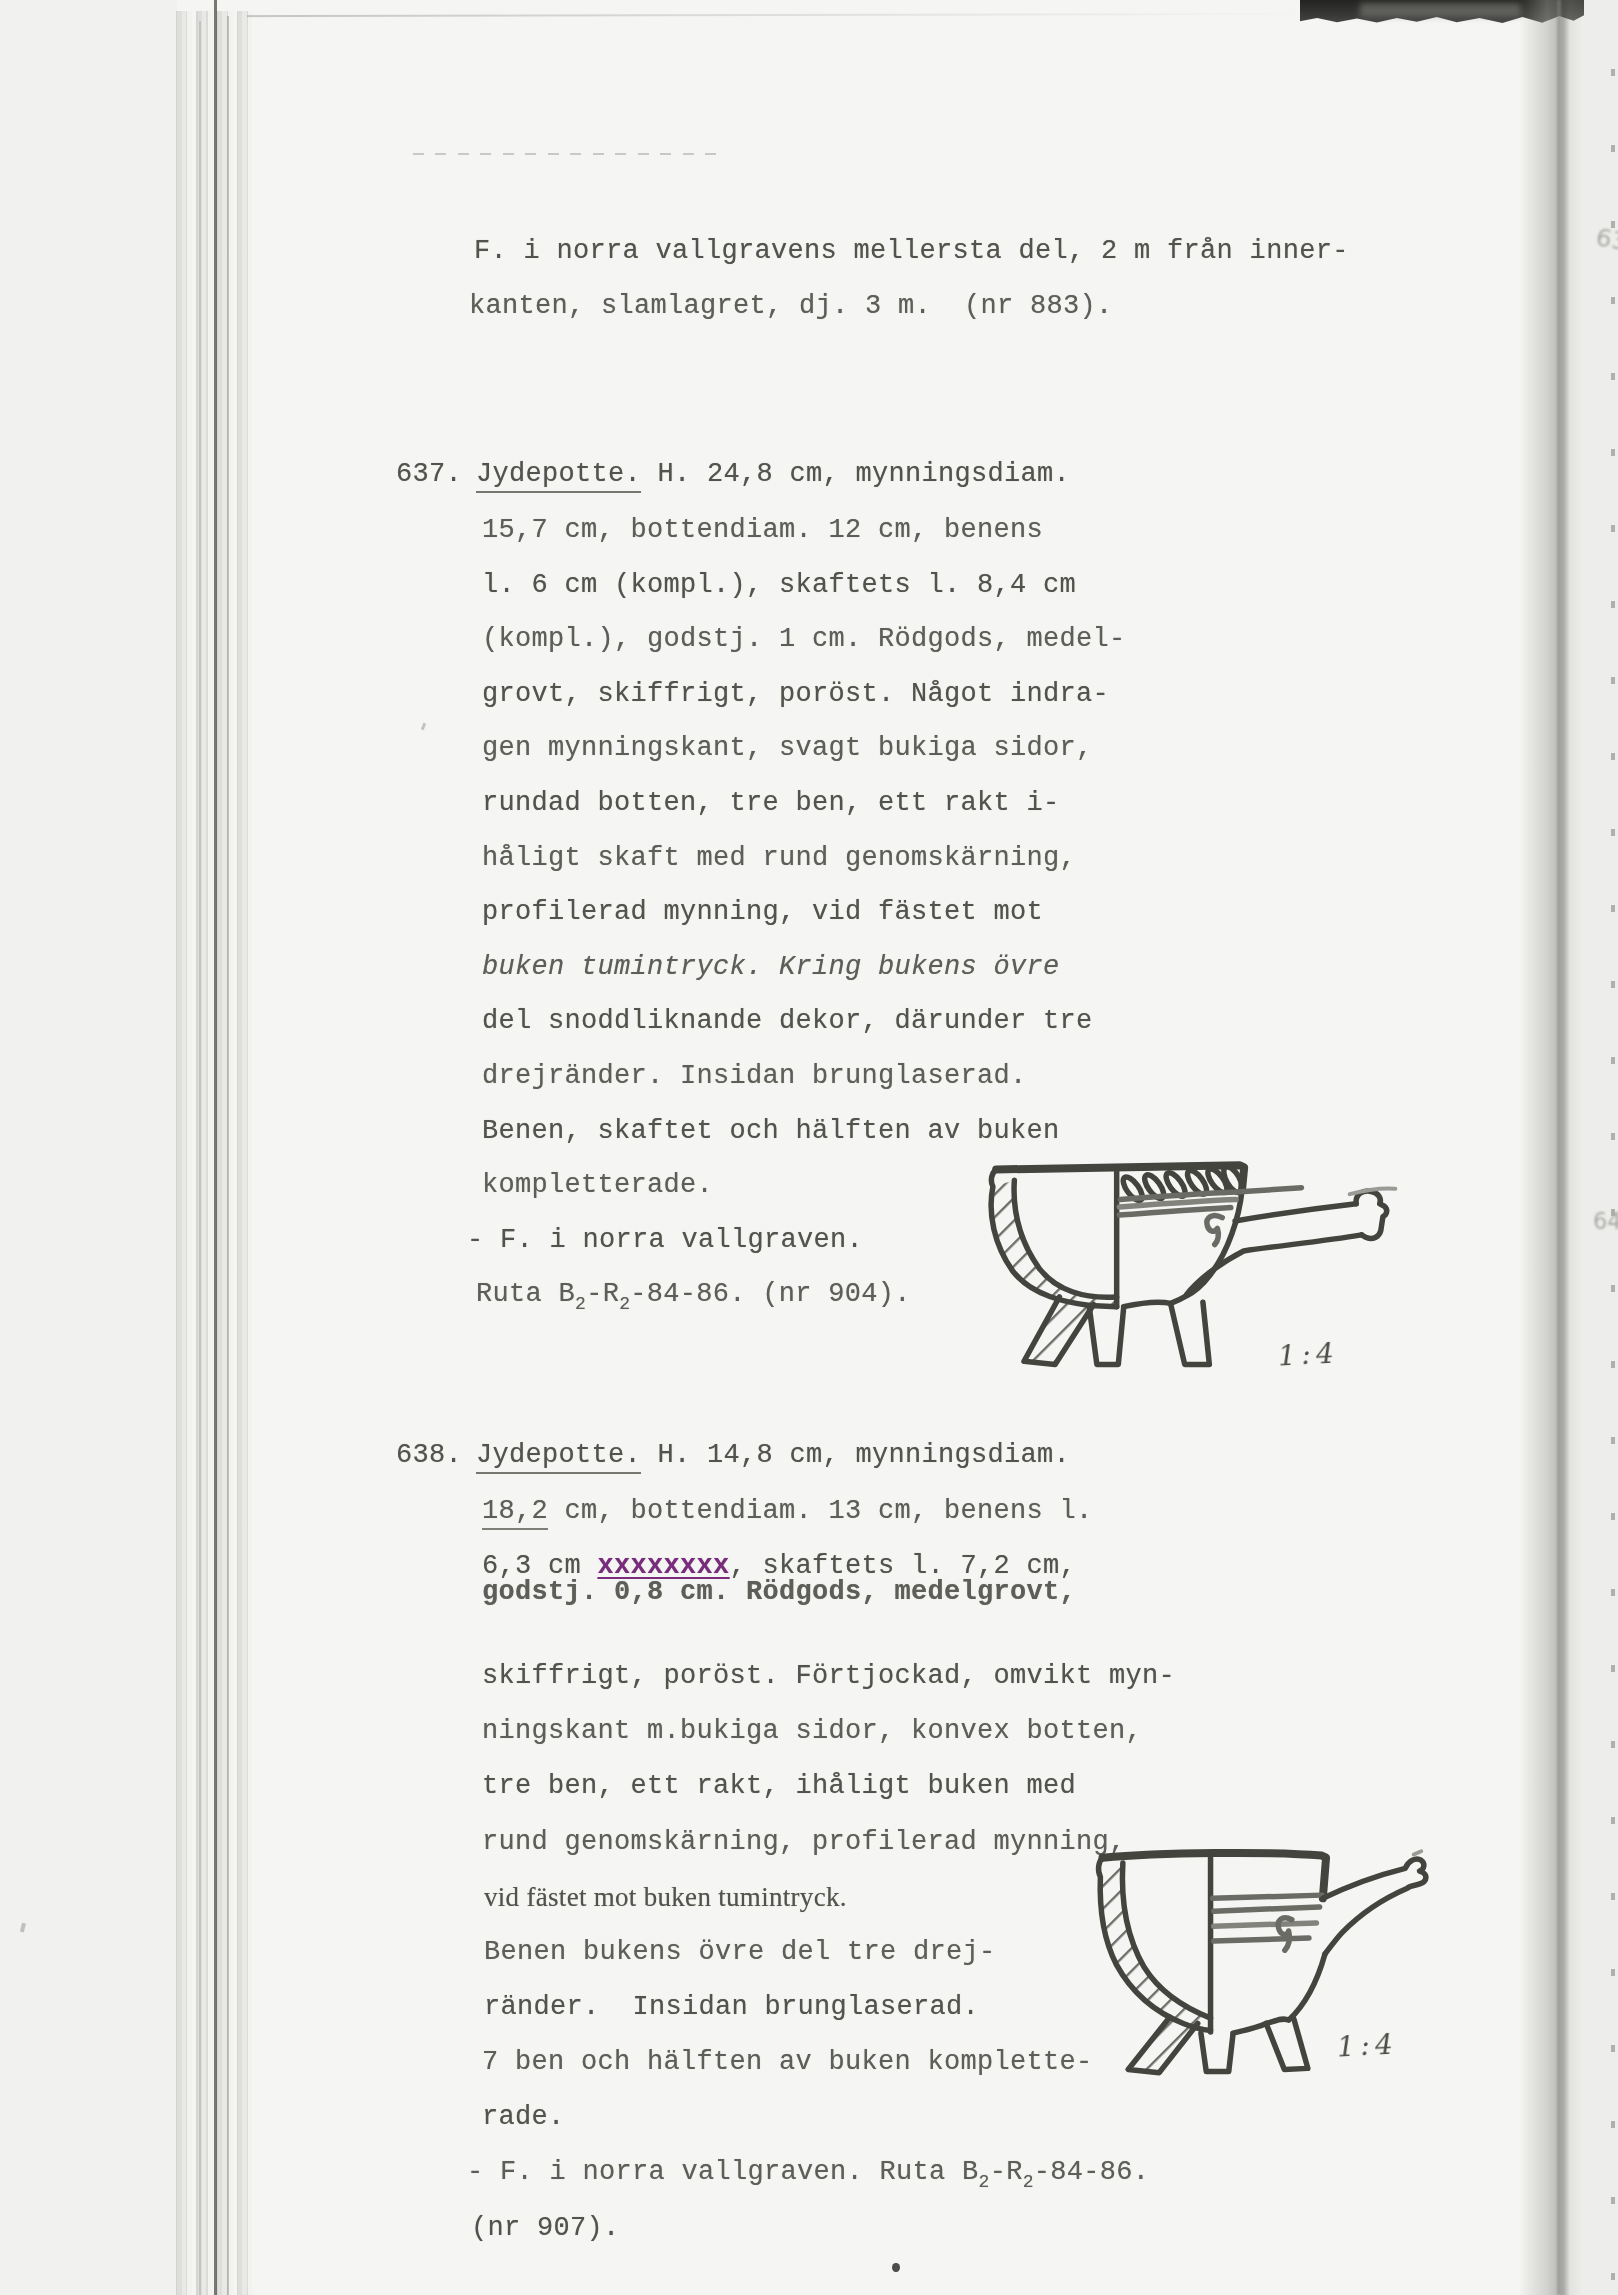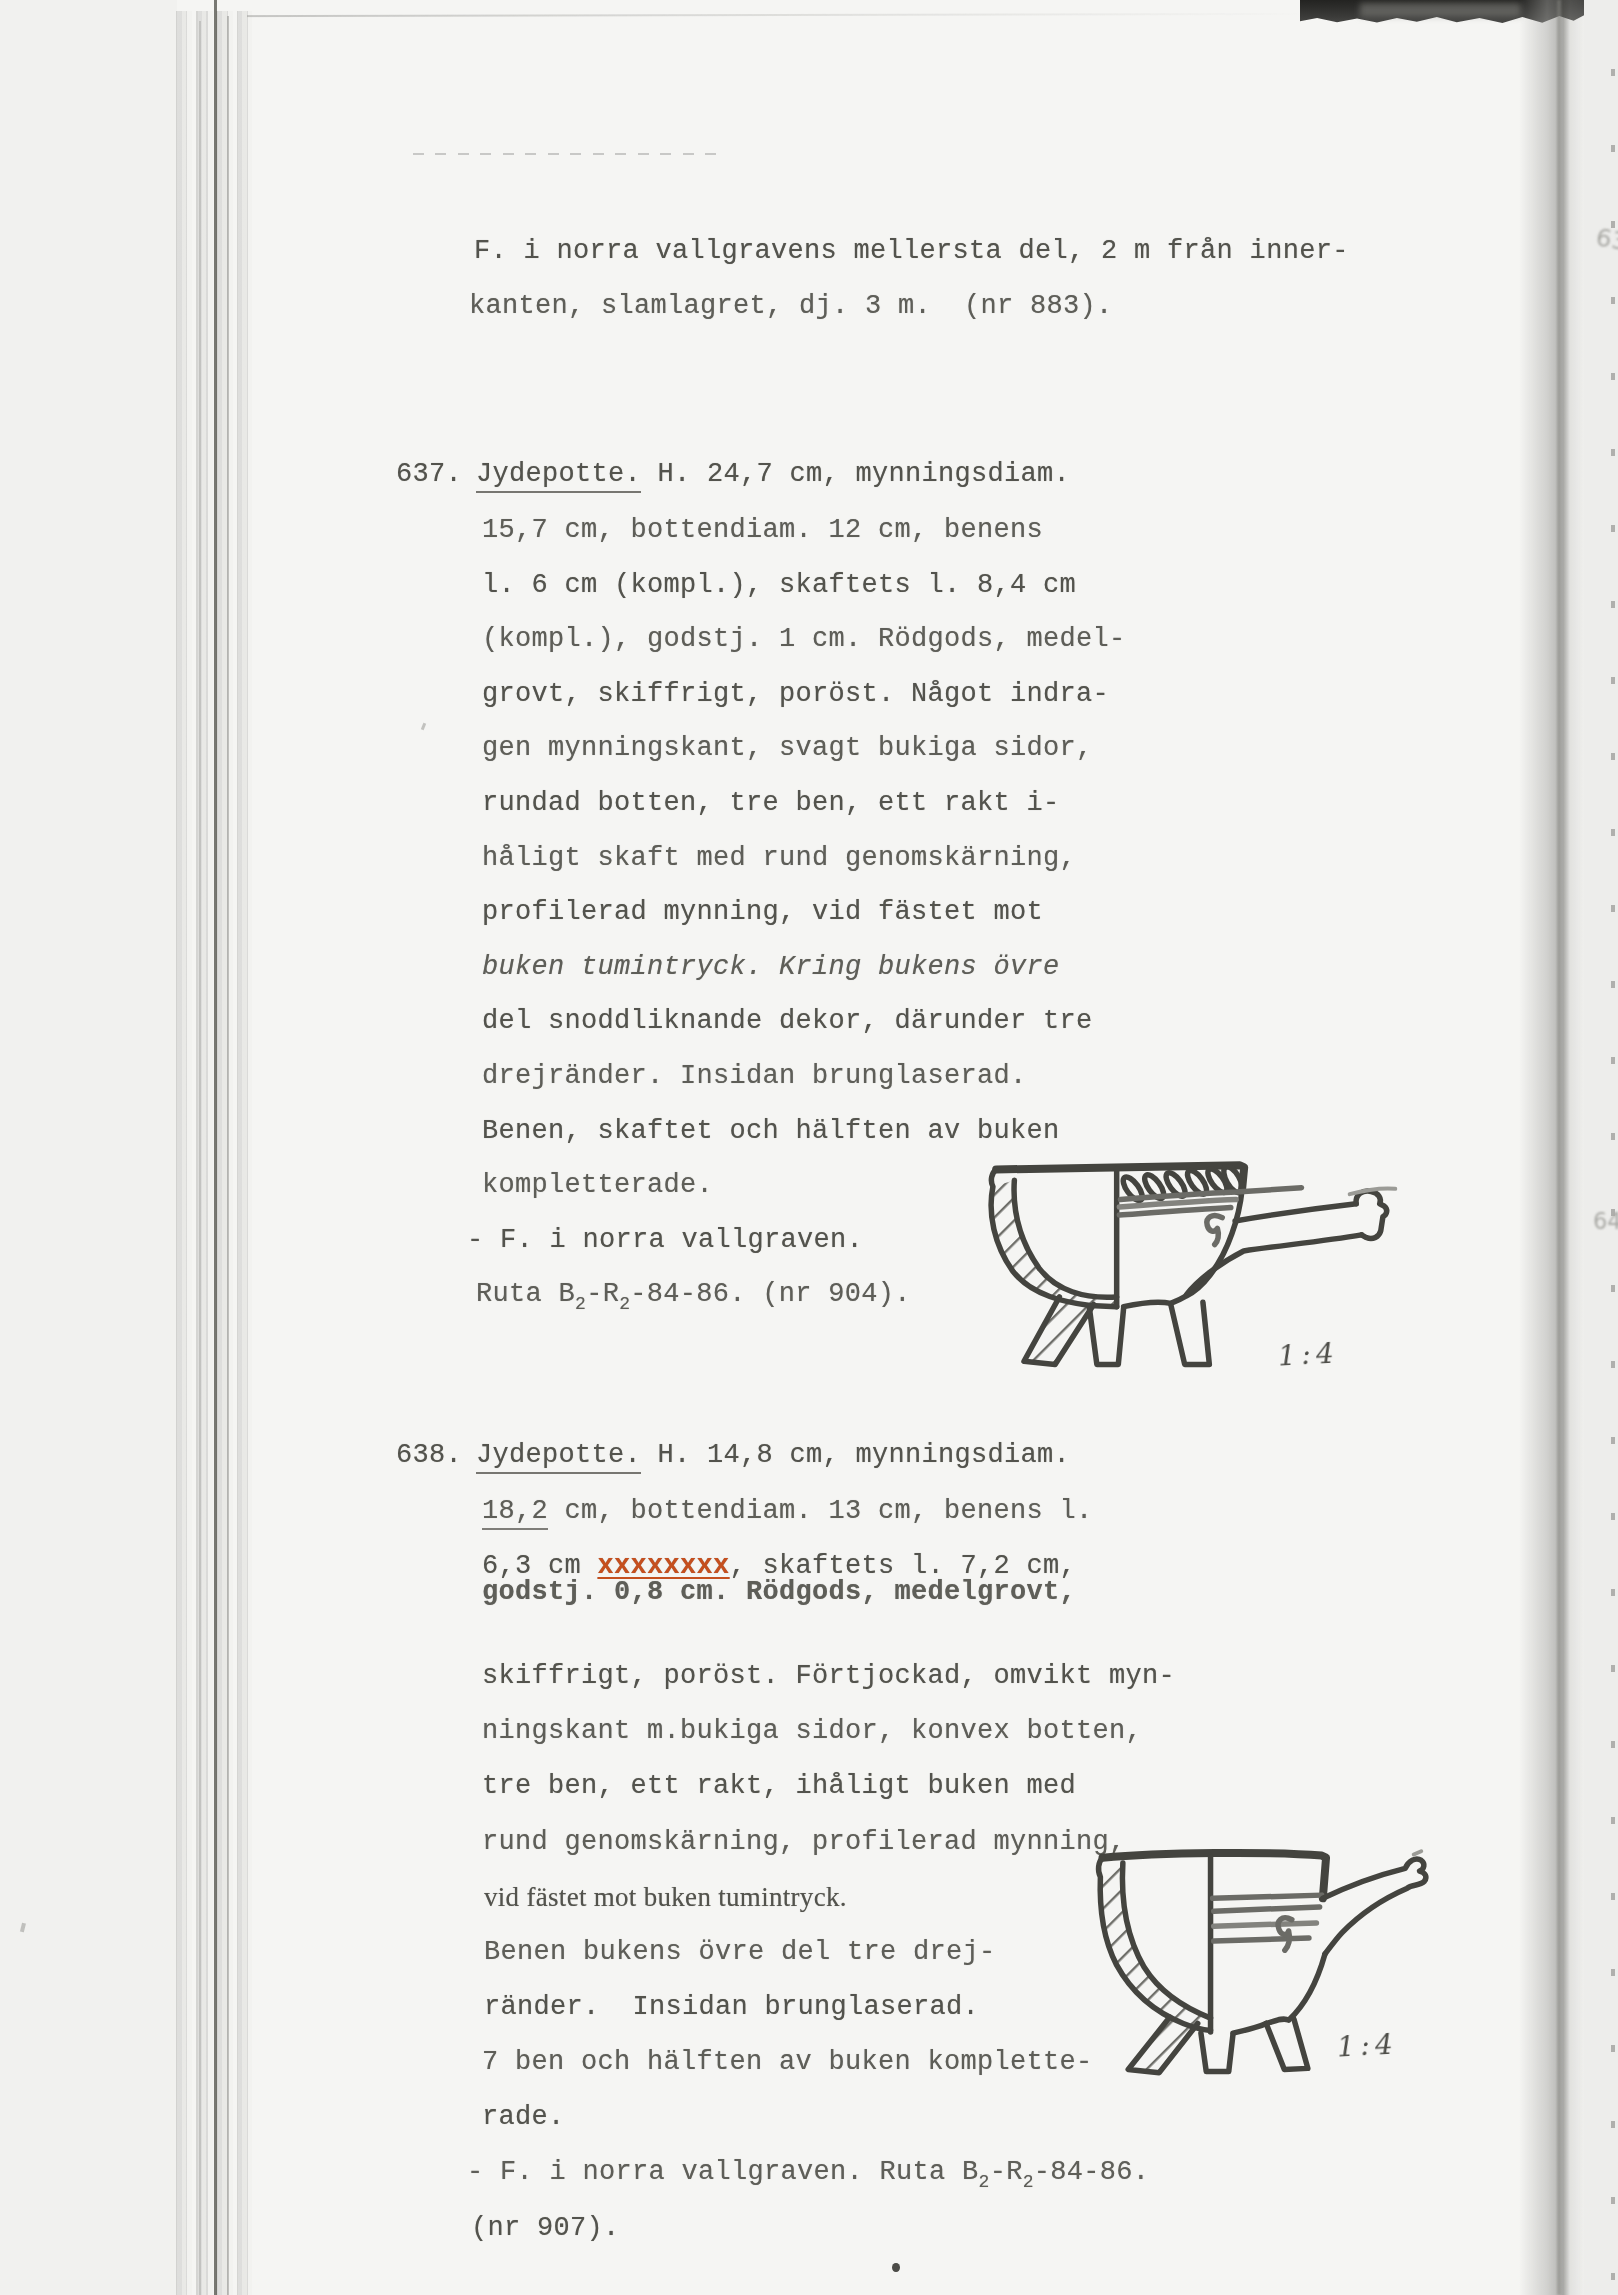--- a/index.html
+++ b/index.html
@@ -34,21 +34,21 @@
   .right-strip{position:absolute;left:1584px;top:0;width:35px;height:2295px;background:#ededeb;}
   .right-dots{position:absolute;left:1611px;top:0;width:4.3px;height:2295px;
     background:repeating-linear-gradient(180deg,transparent 0 69px,rgba(125,125,122,.55) 69px 76px);}
   
   .tw{position:absolute;white-space:pre;font-size:27px;color:#46463f;
     letter-spacing:0.3px;filter:blur(0.2px);text-shadow:0 0 0.8px rgba(70,70,64,.55);}
   .tw:nth-of-type(odd){opacity:.92;}
   .tw:nth-of-type(even){opacity:.86;}
   .u{border-bottom:2.1px solid rgba(74,73,66,.8);padding-bottom:1.6px;}
   .title{margin-left:14px;}
-  .xx{font-weight:bold;color:#c2410c;text-decoration:underline;text-underline-offset:3.7px;}
+  .xx{font-weight:bold;color:#701a75;text-decoration:underline;text-underline-offset:3.7px;}
   .sub{font-size:18px;vertical-align:-8px;}
   .scale-label{position:absolute;font-family:"DejaVu Serif","Liberation Serif",serif;
     font-style:italic;font-size:28px;color:#4d4d48;letter-spacing:5.4px;
     transform:rotate(-3deg);filter:blur(0.2px);}
   
   .ghost-num{position:absolute;font-family:"DejaVu Sans","Liberation Sans",sans-serif;color:#a9a9a5;filter:blur(1.3px);}
   .smudge-line{position:absolute;left:413px;top:153px;width:313px;height:2.1px;opacity:.55;filter:blur(0.6px);
     background:repeating-linear-gradient(90deg,rgba(110,110,107,.6) 0 10.7px,transparent 10.7px 22.5px);}
   .dot{position:absolute;background:#4c4c48;border-radius:50%;filter:blur(0.5px);}
   .speck{position:absolute;background:#91918d;opacity:.5;filter:blur(0.5px);}
@@ -79,21 +79,21 @@
 <div class="smudge-line"></div>
 <div class="ghost-num" style="left:1596px;top:225px;font-size:24.6px;transform:rotate(10deg);">63</div>
 <div class="ghost-num" style="left:1593px;top:1208px;font-size:22.5px;">64</div>
 <div class="dot" style="left:892px;top:2263px;width:7.5px;height:9px;"></div>
 <div class="speck" style="left:21.4px;top:1923px;width:3.7px;height:8.6px;transform:rotate(14deg);"></div>
 <div class="speck" style="left:422px;top:723px;width:3.2px;height:7px;transform:rotate(22deg);"></div>
 
 <div class="tw" style="left:474px;top:236px;">F. i norra vallgravens mellersta del, 2 m från inner-</div>
 <div class="tw" style="left:469px;top:291px;">kanten, slamlagret, dj. 3 m.  (nr 883).</div>
 
-<div class="tw" style="left:396px;top:459px;"><span>637.</span><span class="u title">Jydepotte.</span><span> H. 24,7 cm, mynningsdiam.</span></div>
+<div class="tw" style="left:396px;top:459px;"><span>637.</span><span class="u title">Jydepotte.</span><span> H. 24,8 cm, mynningsdiam.</span></div>
 <div class="tw" style="left:482px;top:515px;">15,7 cm, bottendiam. 12 cm, benens</div>
 <div class="tw" style="left:482px;top:570px;">l. 6 cm (kompl.), skaftets l. 8,4 cm</div>
 <div class="tw" style="left:482px;top:624px;">(kompl.), godstj. 1 cm. Rödgods, medel-</div>
 <div class="tw" style="left:482px;top:679px;">grovt, skiffrigt, poröst. Något indra-</div>
 <div class="tw" style="left:482px;top:733px;">gen mynningskant, svagt bukiga sidor,</div>
 <div class="tw" style="left:482px;top:788px;">rundad botten, tre ben, ett rakt i-</div>
 <div class="tw" style="left:482px;top:843px;">håligt skaft med rund genomskärning,</div>
 <div class="tw" style="left:482px;top:897px;">profilerad mynning, vid fästet mot</div>
 <div class="tw" style="left:482px;top:952px;font-style:italic;">buken tumintryck. Kring bukens övre</div>
 <div class="tw" style="left:482px;top:1006px;">del snoddliknande dekor, därunder tre</div>

